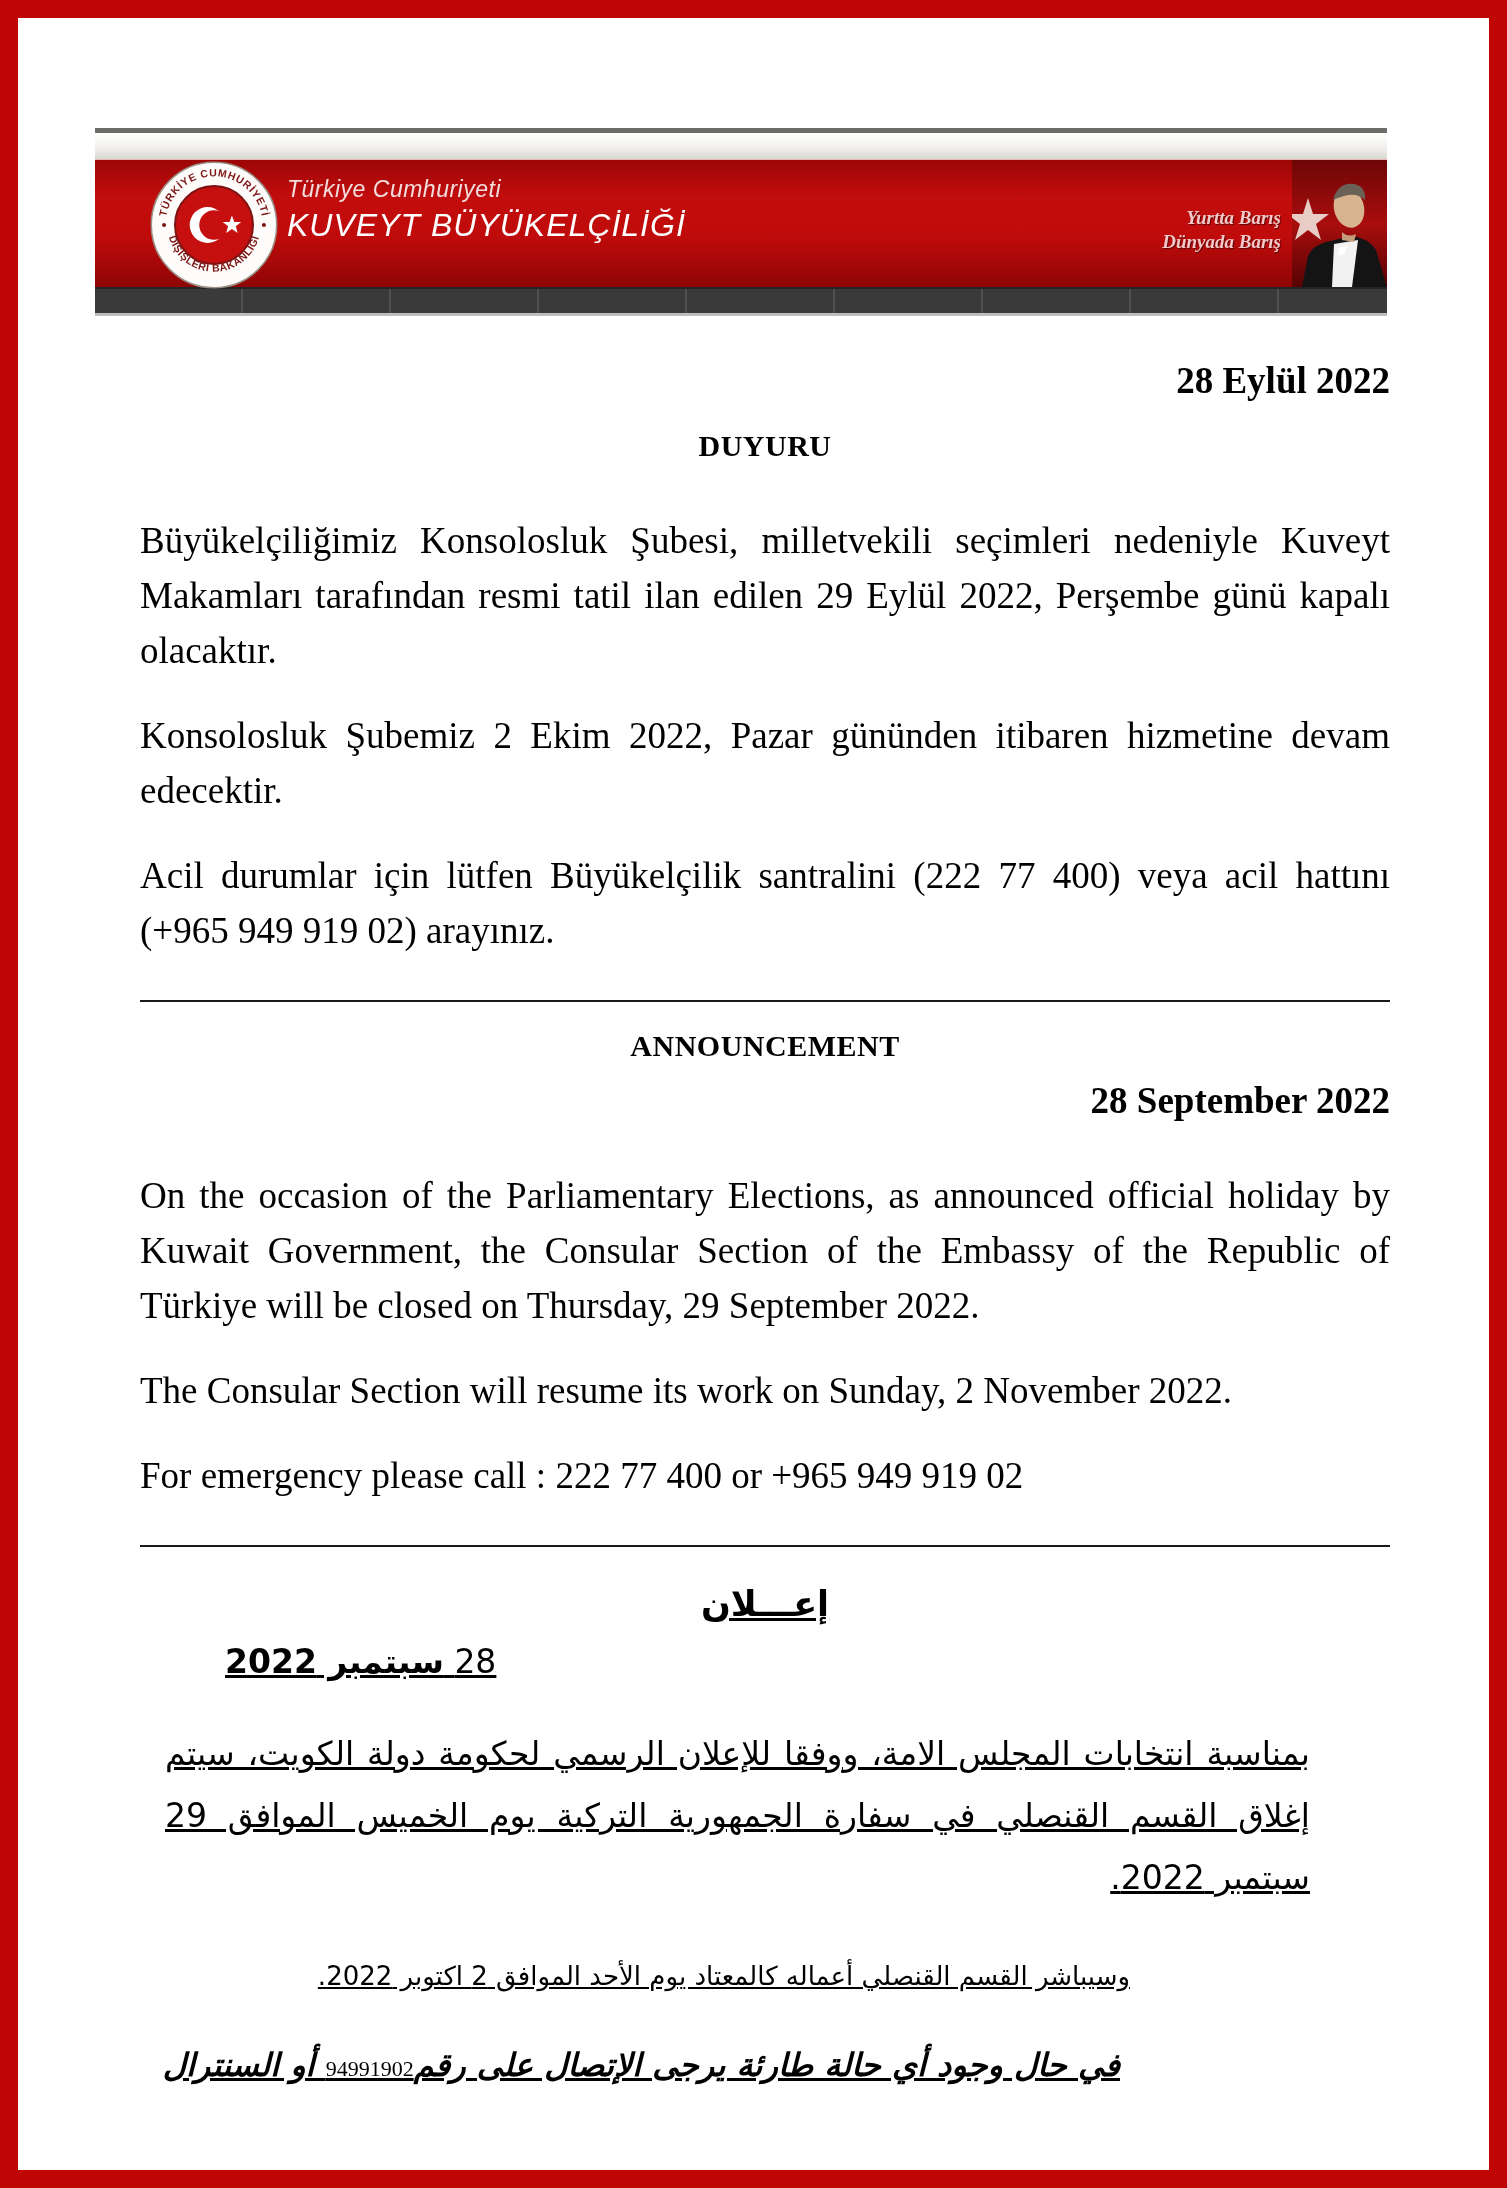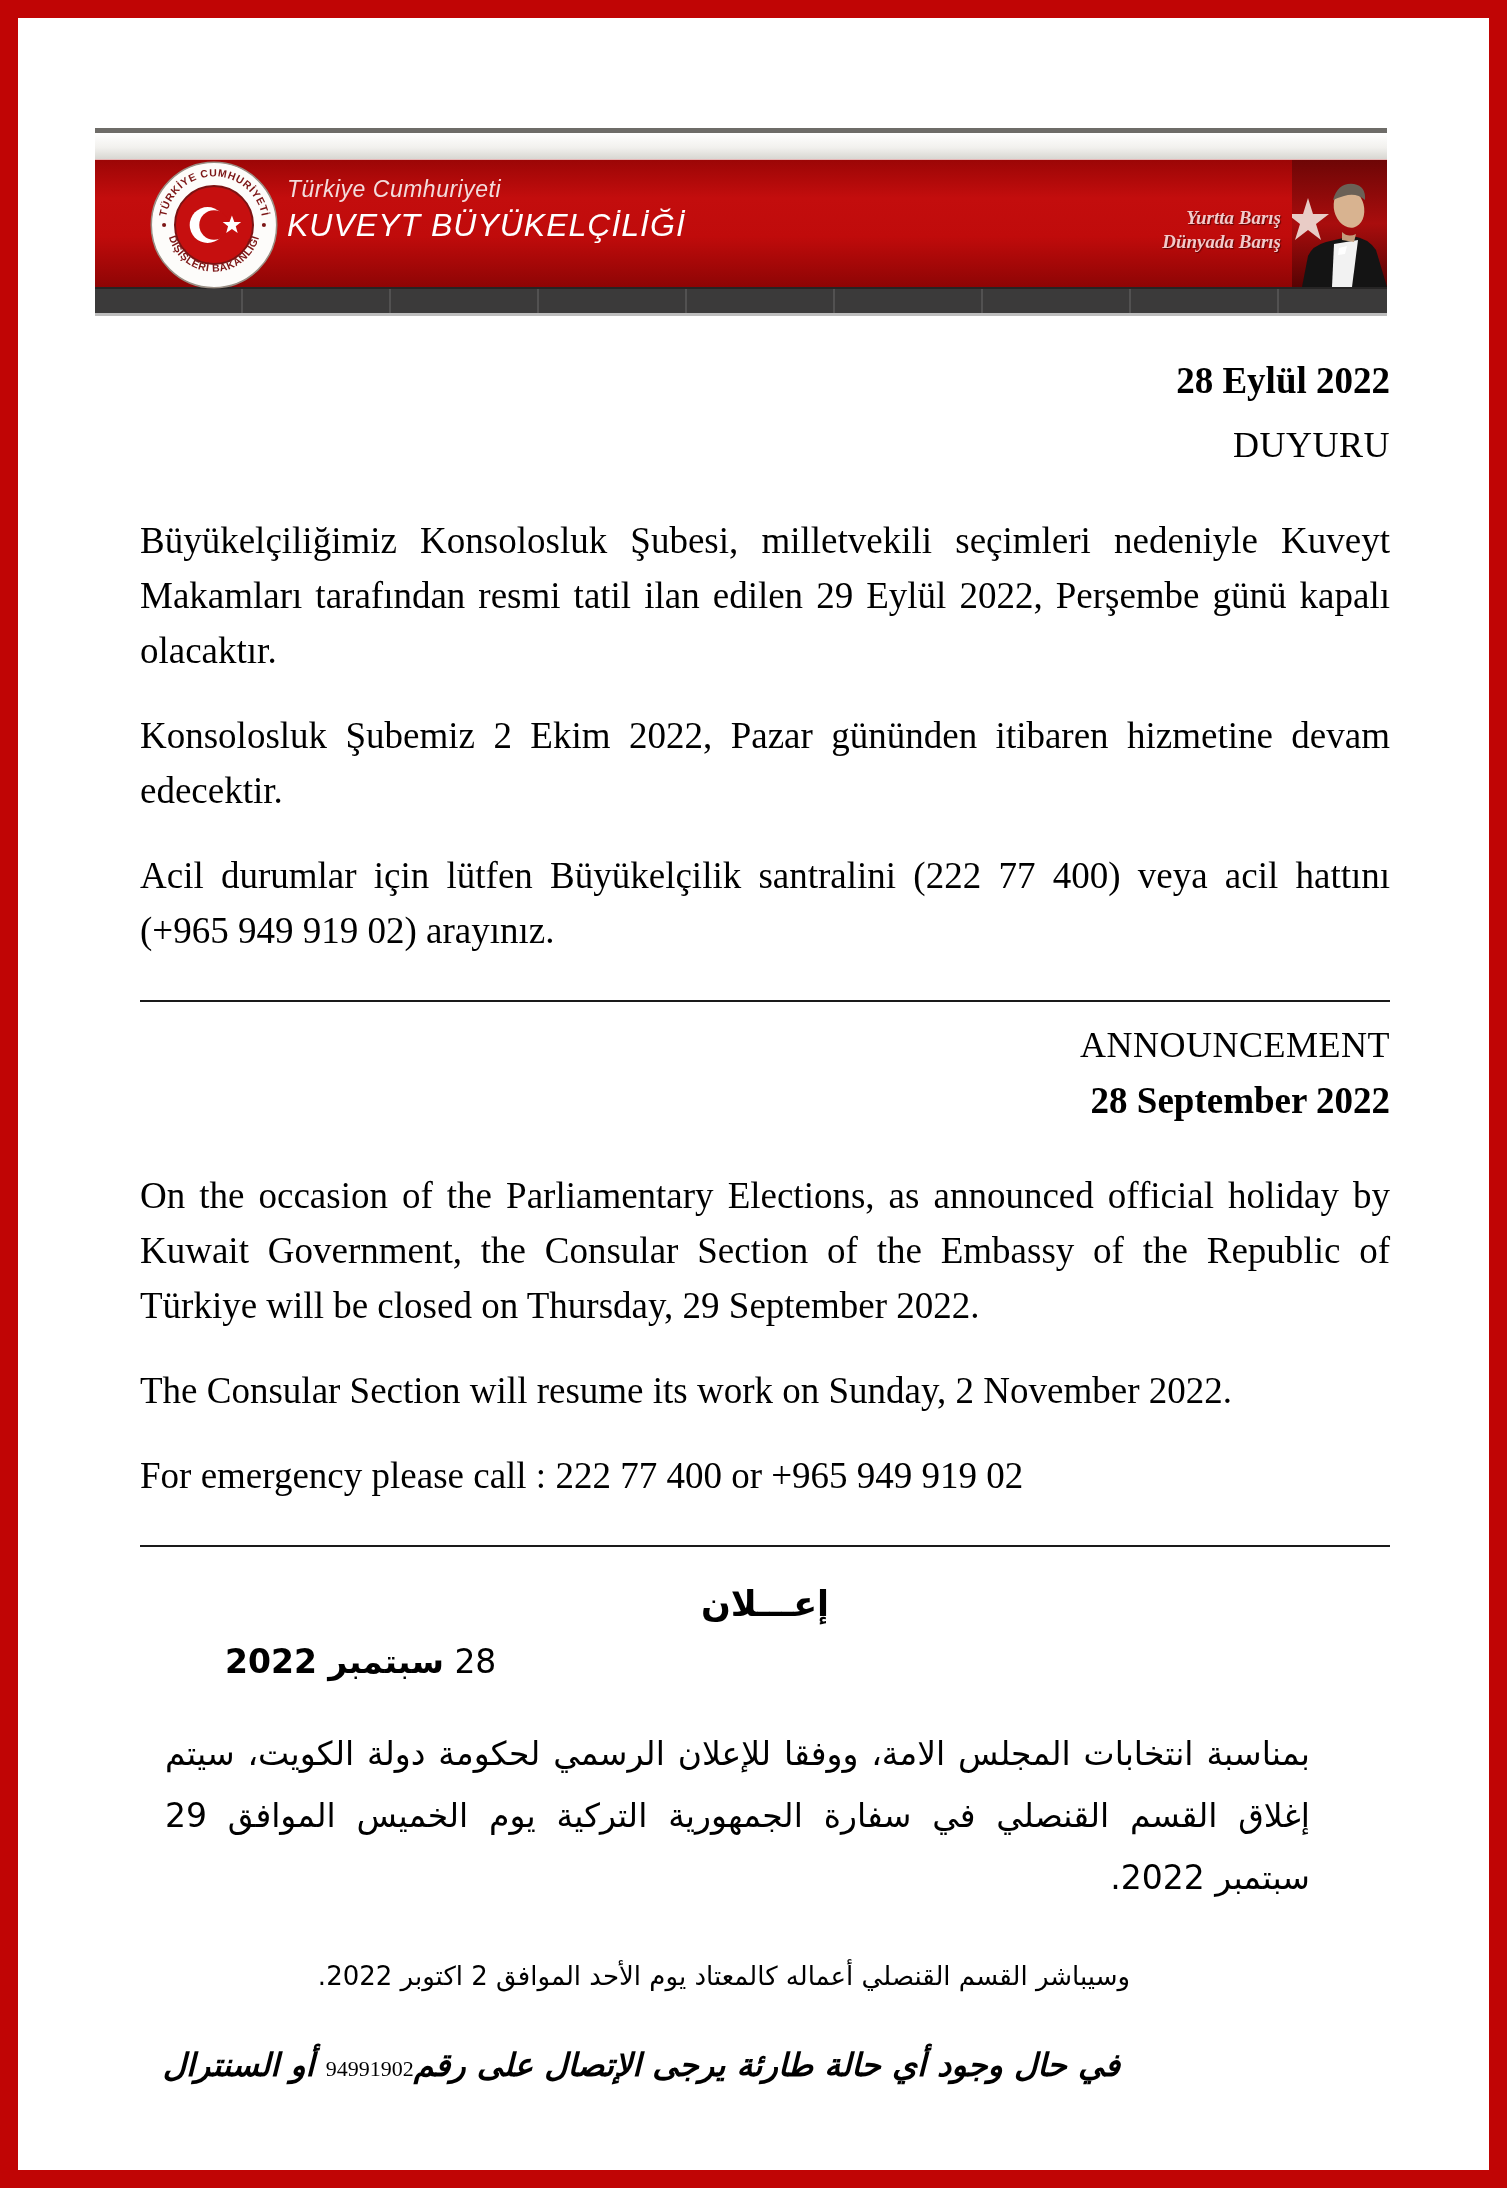--- a/index.html
+++ b/index.html
@@ -33,26 +33,26 @@
   .hdr-motto{
     position:absolute;right:106px;top:46px;text-align:right;
     font-family:"Liberation Serif",serif;font-style:italic;font-weight:bold;
     font-size:19px;line-height:24px;color:#f3c9c9;text-shadow:1px 1px 1px #5c0404;
   }
   .hdr-portrait{position:absolute;right:0;top:0;width:95px;height:127px;}
   .hdr-emblem{position:absolute;left:55px;top:33px;width:128px;height:128px;z-index:3;}
   
   .content{margin:0 99px 0 122px;}
   .date-right{margin-top:40px;text-align:right;font-weight:bold;font-size:37px;line-height:55px;}
-  .center-heading{margin-top:10px;text-align:right;font-weight:normal;font-size:36px;line-height:55px;letter-spacing:.5px;}
+  .center-heading{margin-top:10px;text-align:center;font-weight:bold;font-size:30px;line-height:55px;letter-spacing:.5px;}
   .para{margin:30px 0 0 0;font-size:37px;line-height:55px;text-align:justify;}
   .para.first{margin-top:40px;}
   .rule{border:none;border-top:2px solid #1a1a1a;margin:42px 0 0 0;}
   
-  .ar{font-family:"DejaVu Sans",sans-serif;direction:rtl;}
+  .ar{font-family:"DejaVu Sans",sans-serif;direction:rtl;text-decoration:underline;}
   .ar-heading{margin-top:30px;text-align:center;font-weight:bold;font-size:35px;line-height:55px;}
   .ar-date{margin-top:2px;text-align:left;padding-left:85px;font-size:33px;line-height:55px;}
   .ar-date .bold{font-weight:bold;}
   .ar-para1{margin:34px 80px 0 25px;font-size:33px;line-height:62px;text-align:justify;}
   .ar-para2{margin:40px 260px 0 0;font-size:26px;line-height:55px;text-align:right;}
   .ar-emergency{
     margin:34px 270px 0 0;font-size:32px;line-height:55px;text-align:right;
     font-weight:bold;font-style:italic;
   }
   .num-regular{font-weight:normal;font-style:normal;font-family:"Liberation Serif",serif;font-size:22px;}

